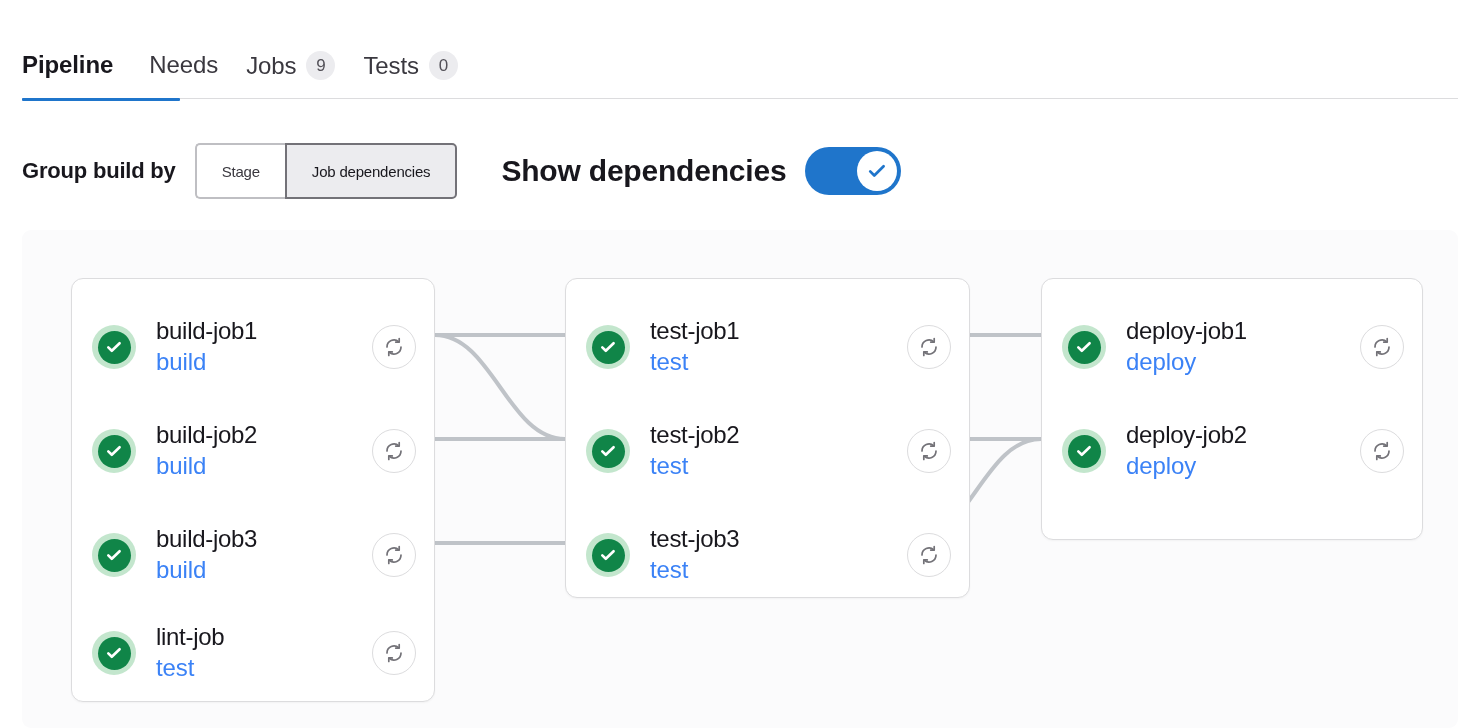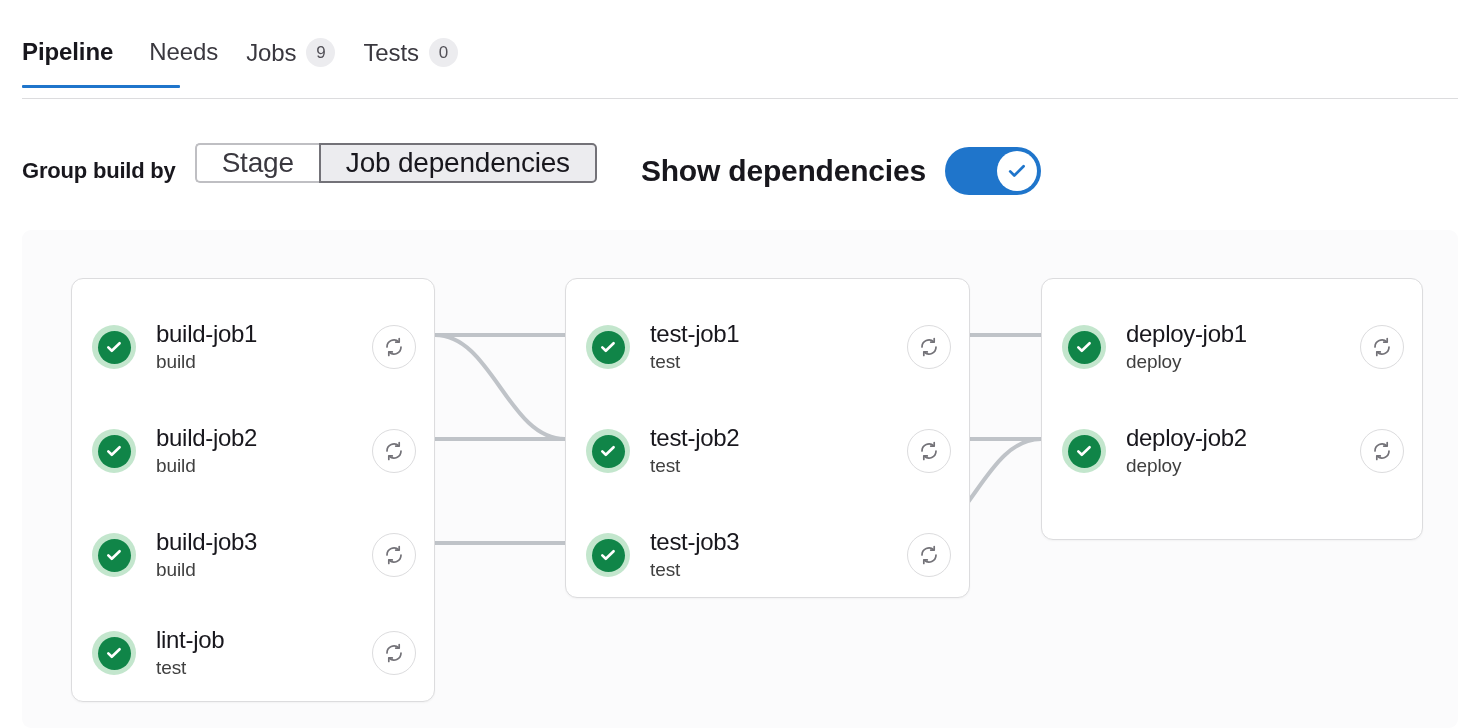--- a/index.html
+++ b/index.html
@@ -17,21 +17,21 @@
   
   .tabbar {
     position: absolute;
     left: 22px; top: 24px;
     width: 1436px; height: 76px;
   }
   .tabbar-underline {
     position: absolute; left: 0; top: 74px;
     width: 1436px; height: 1px; background: #dcdcde;
   }
-  .tabs { position: absolute; left: 0; top: 0; display: flex; align-items: flex-start; }
+  .tabs { position: absolute; left: 0; top: 13px; display: flex; align-items: flex-start; }
   .tab {
     position: relative;
     display: flex; align-items: center; gap: 10px;
     padding: 14px 14px 22px 14px;
     font-size: 24px;
     color: #3a383f;
     cursor: pointer;
     white-space: nowrap;
     letter-spacing: -0.1px;
   }
@@ -69,23 +69,23 @@
   }
   .segmented {
     display: flex;
     margin-left: 19px;
     border-radius: 5px;
     overflow: visible;
     height: 56px;
   }
   .seg-btn {
     display: flex; align-items: center; justify-content: center;
-    height: 40px;
+    height: 56px;
     padding: 8px 25px;
-    font-size: 28px;
+    font-size: 15px;
     color: #3a383f;
     background: #ffffff;
     border: 2px solid #bfbfc3;
     cursor: pointer;
     white-space: nowrap;
     letter-spacing: -0.2px;
   }
   .seg-btn:first-child { border-radius: 5px 0 0 5px; border-right: none; }
   .seg-btn:last-child  { border-radius: 0 5px 5px 0; }
   .seg-btn.selected {
@@ -177,22 +177,22 @@
     justify-content: center;
   }
   .job-name {
     font-size: 24px;
     color: #18171d;
     line-height: 1.18;
     letter-spacing: -0.3px;
     white-space: nowrap;
   }
   .job-stage {
-    font-size: 19px;
-    color: #404040;
+    font-size: 24px;
+    color: #3b82f6;
     line-height: 1.2;
     margin-top: 3px;
     letter-spacing: -0.1px;
     white-space: nowrap;
   }
   .job-retry {
     flex: none;
     width: 44px; height: 44px;
     border-radius: 50%;
     border: 1.5px solid #dcdcde;

